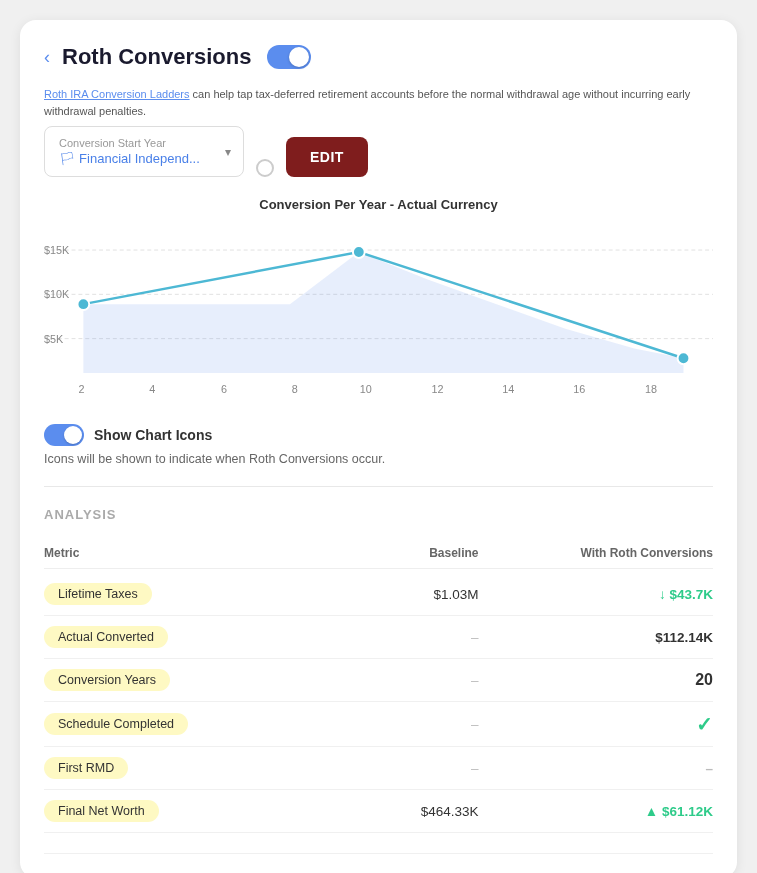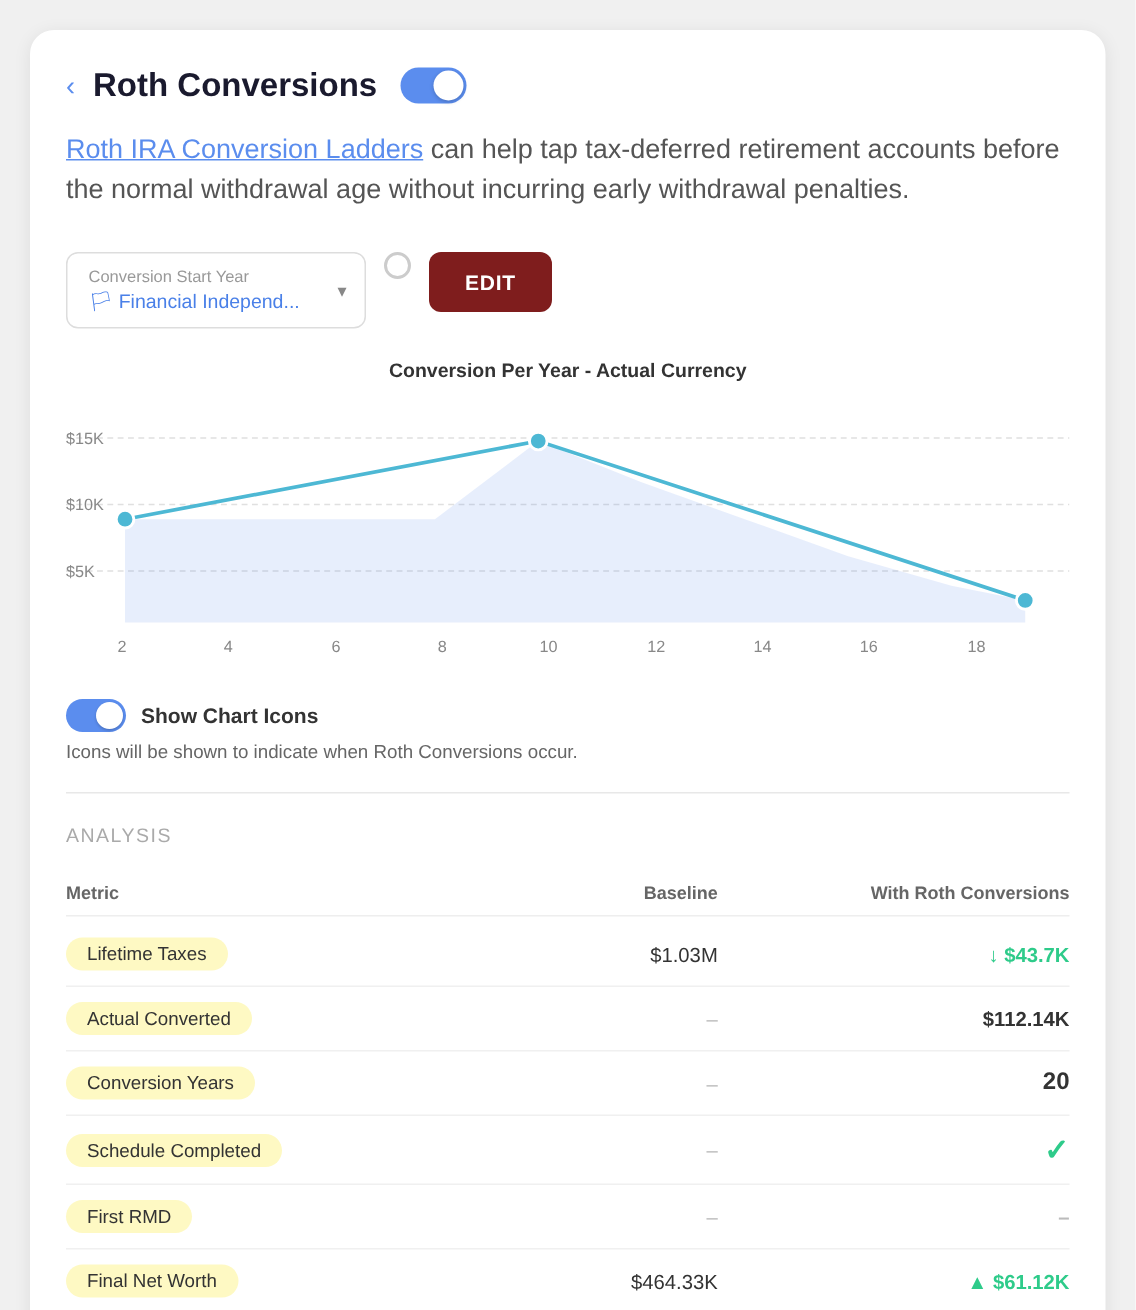--- a/index.html
+++ b/index.html
@@ -49,32 +49,32 @@
       position: absolute;
       width: 20px;
       height: 20px;
       background: white;
       border-radius: 50%;
       top: 2px;
       right: 2px;
       box-shadow: 0 1px 3px rgba(0,0,0,0.2);
     }
     .description {
-      font-size: 18px;
+      font-size: 11px;
       color: #555;
       line-height: 1.5;
-      margin-bottom: 28px;
+      margin-bottom: 7px;
     }
     .description a {
       color: #5b8dee;
       text-decoration: underline;
     }
     .controls-row {
       display: flex;
-      align-items: flex-start;
+      align-items: flex-end;
       gap: 12px;
       margin-bottom: 20px;
     }
     .dropdown-box {
       border: 1px solid #ddd;
       border-radius: 8px;
       padding: 10px 14px;
       display: flex;
       flex-direction: column;
       min-width: 200px;
@@ -181,21 +181,21 @@
       margin-bottom: 20px;
     }
     .analysis-header {
       display: flex;
       align-items: center;
       justify-content: space-between;
       margin-bottom: 16px;
     }
     .analysis-label {
       font-size: 13px;
-      font-weight: 400;
+      font-weight: 700;
       color: #aaa;
       letter-spacing: 1px;
     }
     .analysis-right {
       display: flex;
       align-items: center;
       gap: 12px;
     }
     .currency-label {
       font-size: 13px;

